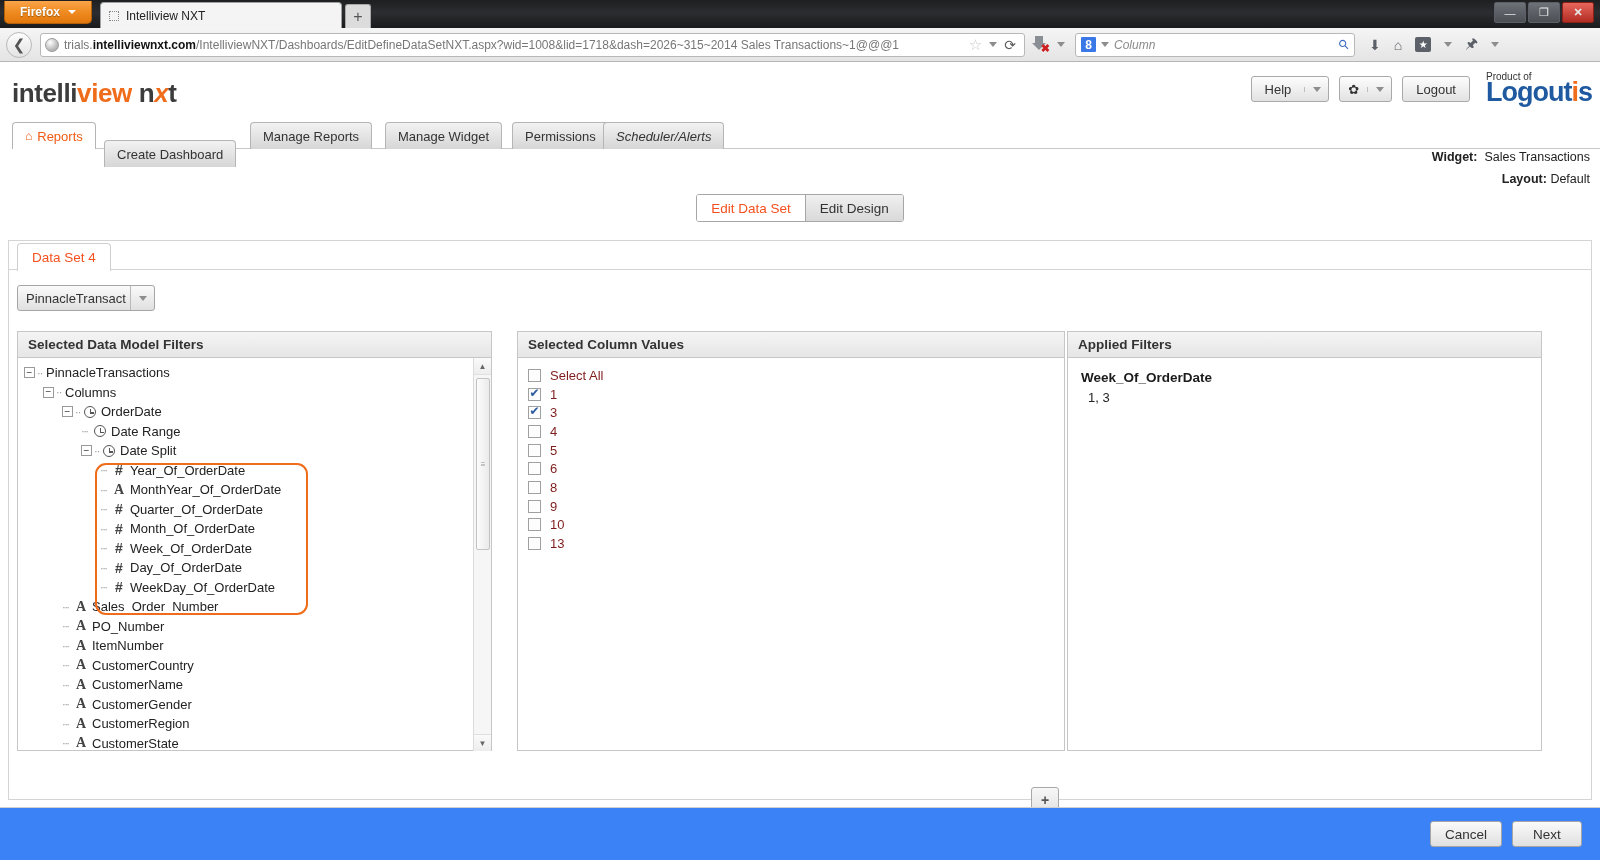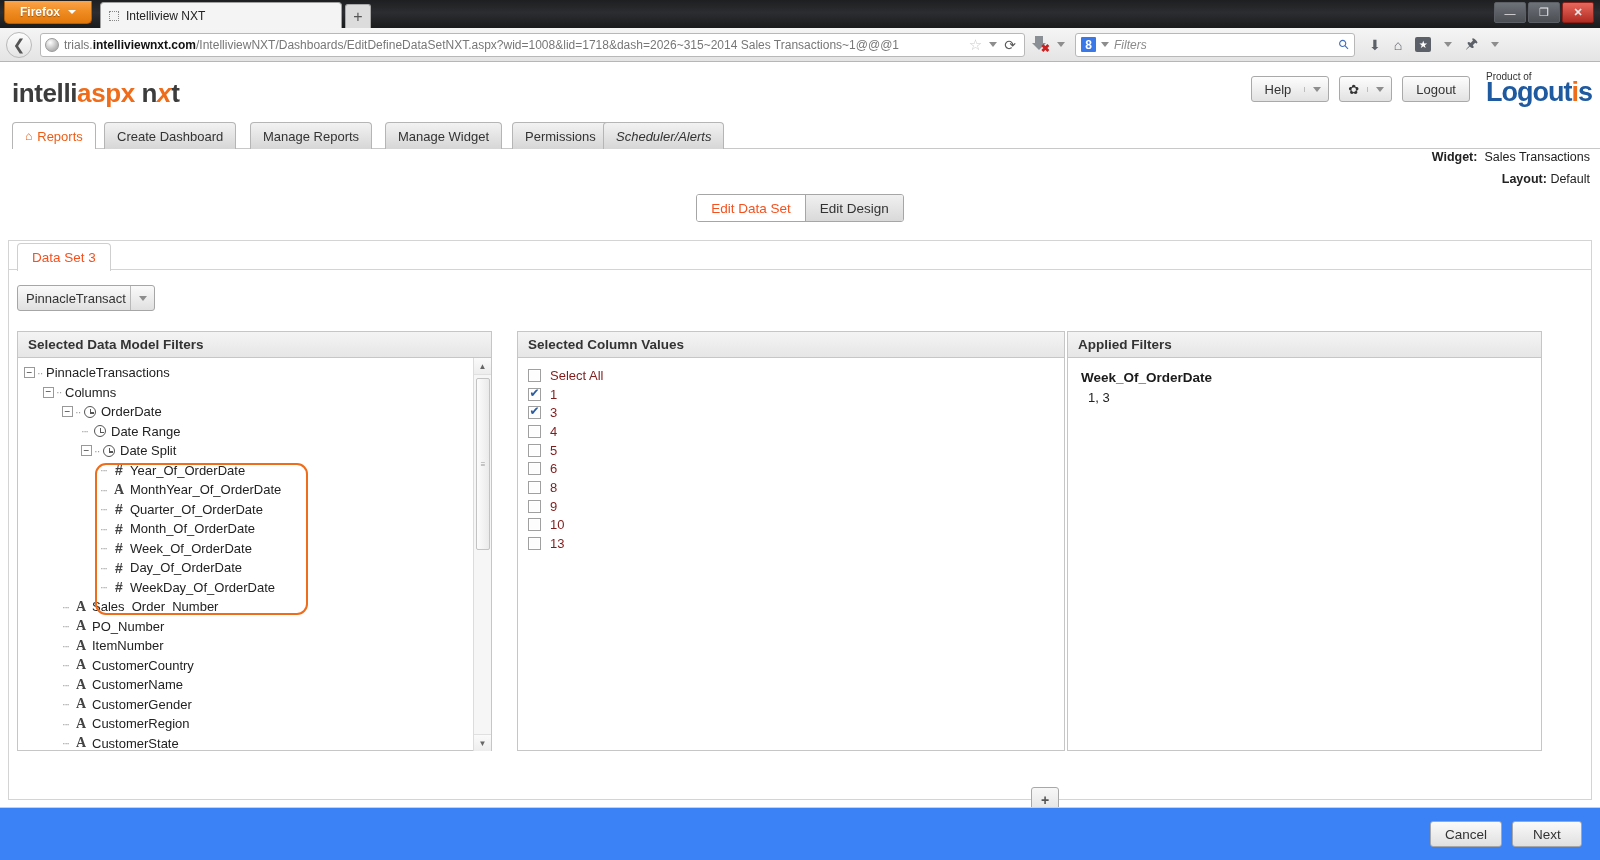--- a/index.html
+++ b/index.html
@@ -294,37 +294,37 @@
   </div>
   <div class="stopdl">
     <span class="arr"></span>
       <span class="arrhead"></span>
       <span class="x">✖</span>
   </div>
   <span class="tri" style="margin-left:8px"></span>
   <div class="searchbox">
     <span class="gicon">8</span>
     <span class="tri"></span>
-    <span class="search-ph">Filters</span>
+    <span class="search-ph">Column</span>
     <span class="magnify">⚲</span>
   </div>
   <div class="tb-icons">
     <span>⬇</span>
     <span>⌂</span>
     <span class="bm-icon">★</span>
     <span class="tri"></span>
     <span>🖈</span>
     <span class="tri"></span>
   </div>
 </div>
 
 <div id="page">
 
   <div id="app-header">
-    <div id="logo"><span>intelli</span><span class="or">aspx</span> <span>n</span><span class="xmark">x</span><span>t</span></div>
+    <div id="logo"><span>intelli</span><span class="or">view</span> <span>n</span><span class="xmark">x</span><span>t</span></div>
 
     <div class="hdr-right">
       <div class="sbtn">
         <span class="lbl">Help</span>
         <span class="split">
             <span class="tri"></span>
           </span>
       </div>
       <div class="sbtn">
         <span class="gear">✿</span>
@@ -341,21 +341,21 @@
       </div>
     </div>
   </div>
 
   <div id="navtabs">
     <div id="navtabs-rule"></div>
     <div class="ntab active" style="left:0;">
         <span class="home-ico">⌂</span>
         <span>Reports</span>
       </div>
-    <div class="ntab" style="left:92px;">
+    <div class="ntab" style="left:92px;margin-top:18px;">
         <span>Create Dashboard</span>
       </div>
     <div class="ntab" style="left:238px;">
         <span>Manage Reports</span>
       </div>
     <div class="ntab" style="left:373px;">
         <span>Manage Widget</span>
       </div>
     <div class="ntab" style="left:500px;">
         <span>Permissions</span>
@@ -375,21 +375,21 @@
   <div id="modebar">
     <div id="modegrp">
       <div class="mbtn active">Edit Data Set</div>
       <div class="mbtn">Edit Design</div>
     </div>
   </div>
 
   <div id="card">
 
     <div id="ds-tabrow">
-      <div id="ds-tab">Data Set 3</div>
+      <div id="ds-tab">Data Set 4</div>
     </div>
 
     <div id="ds-select">
       <span class="val">PinnacleTransact</span>
       <span class="arw">
           <span class="tri"></span>
         </span>
     </div>
 
     <div class="panel" id="panel-tree">

